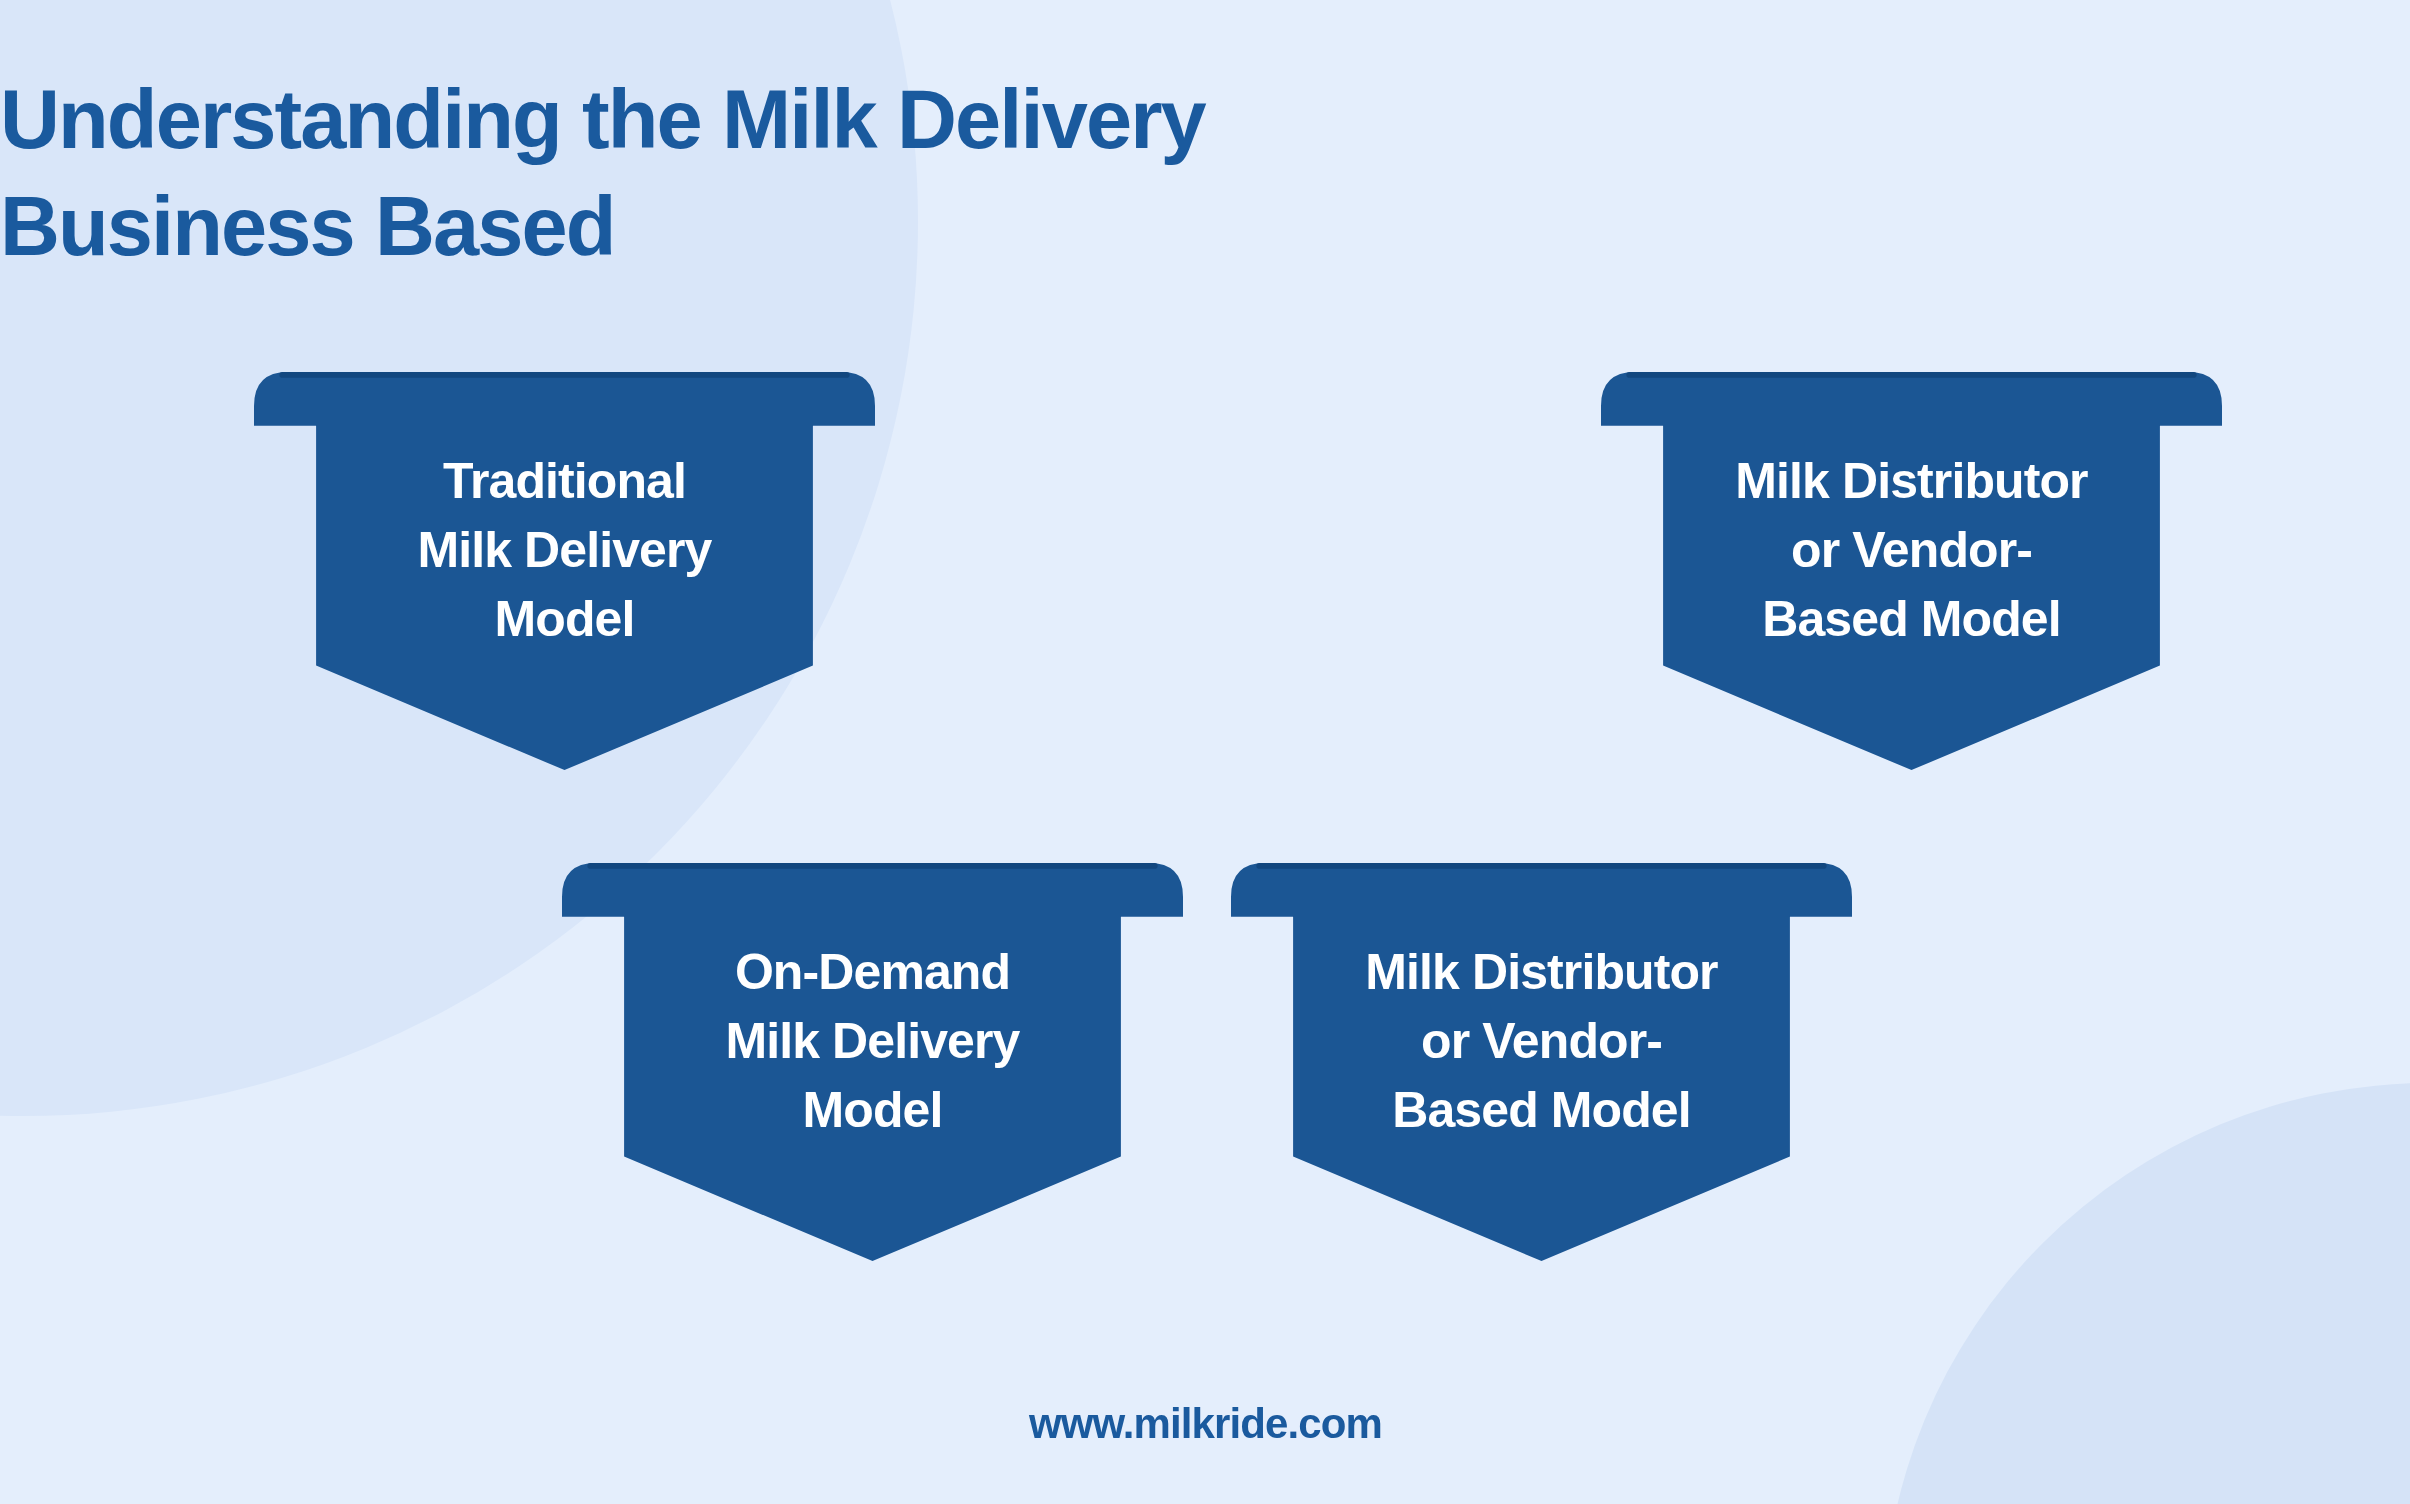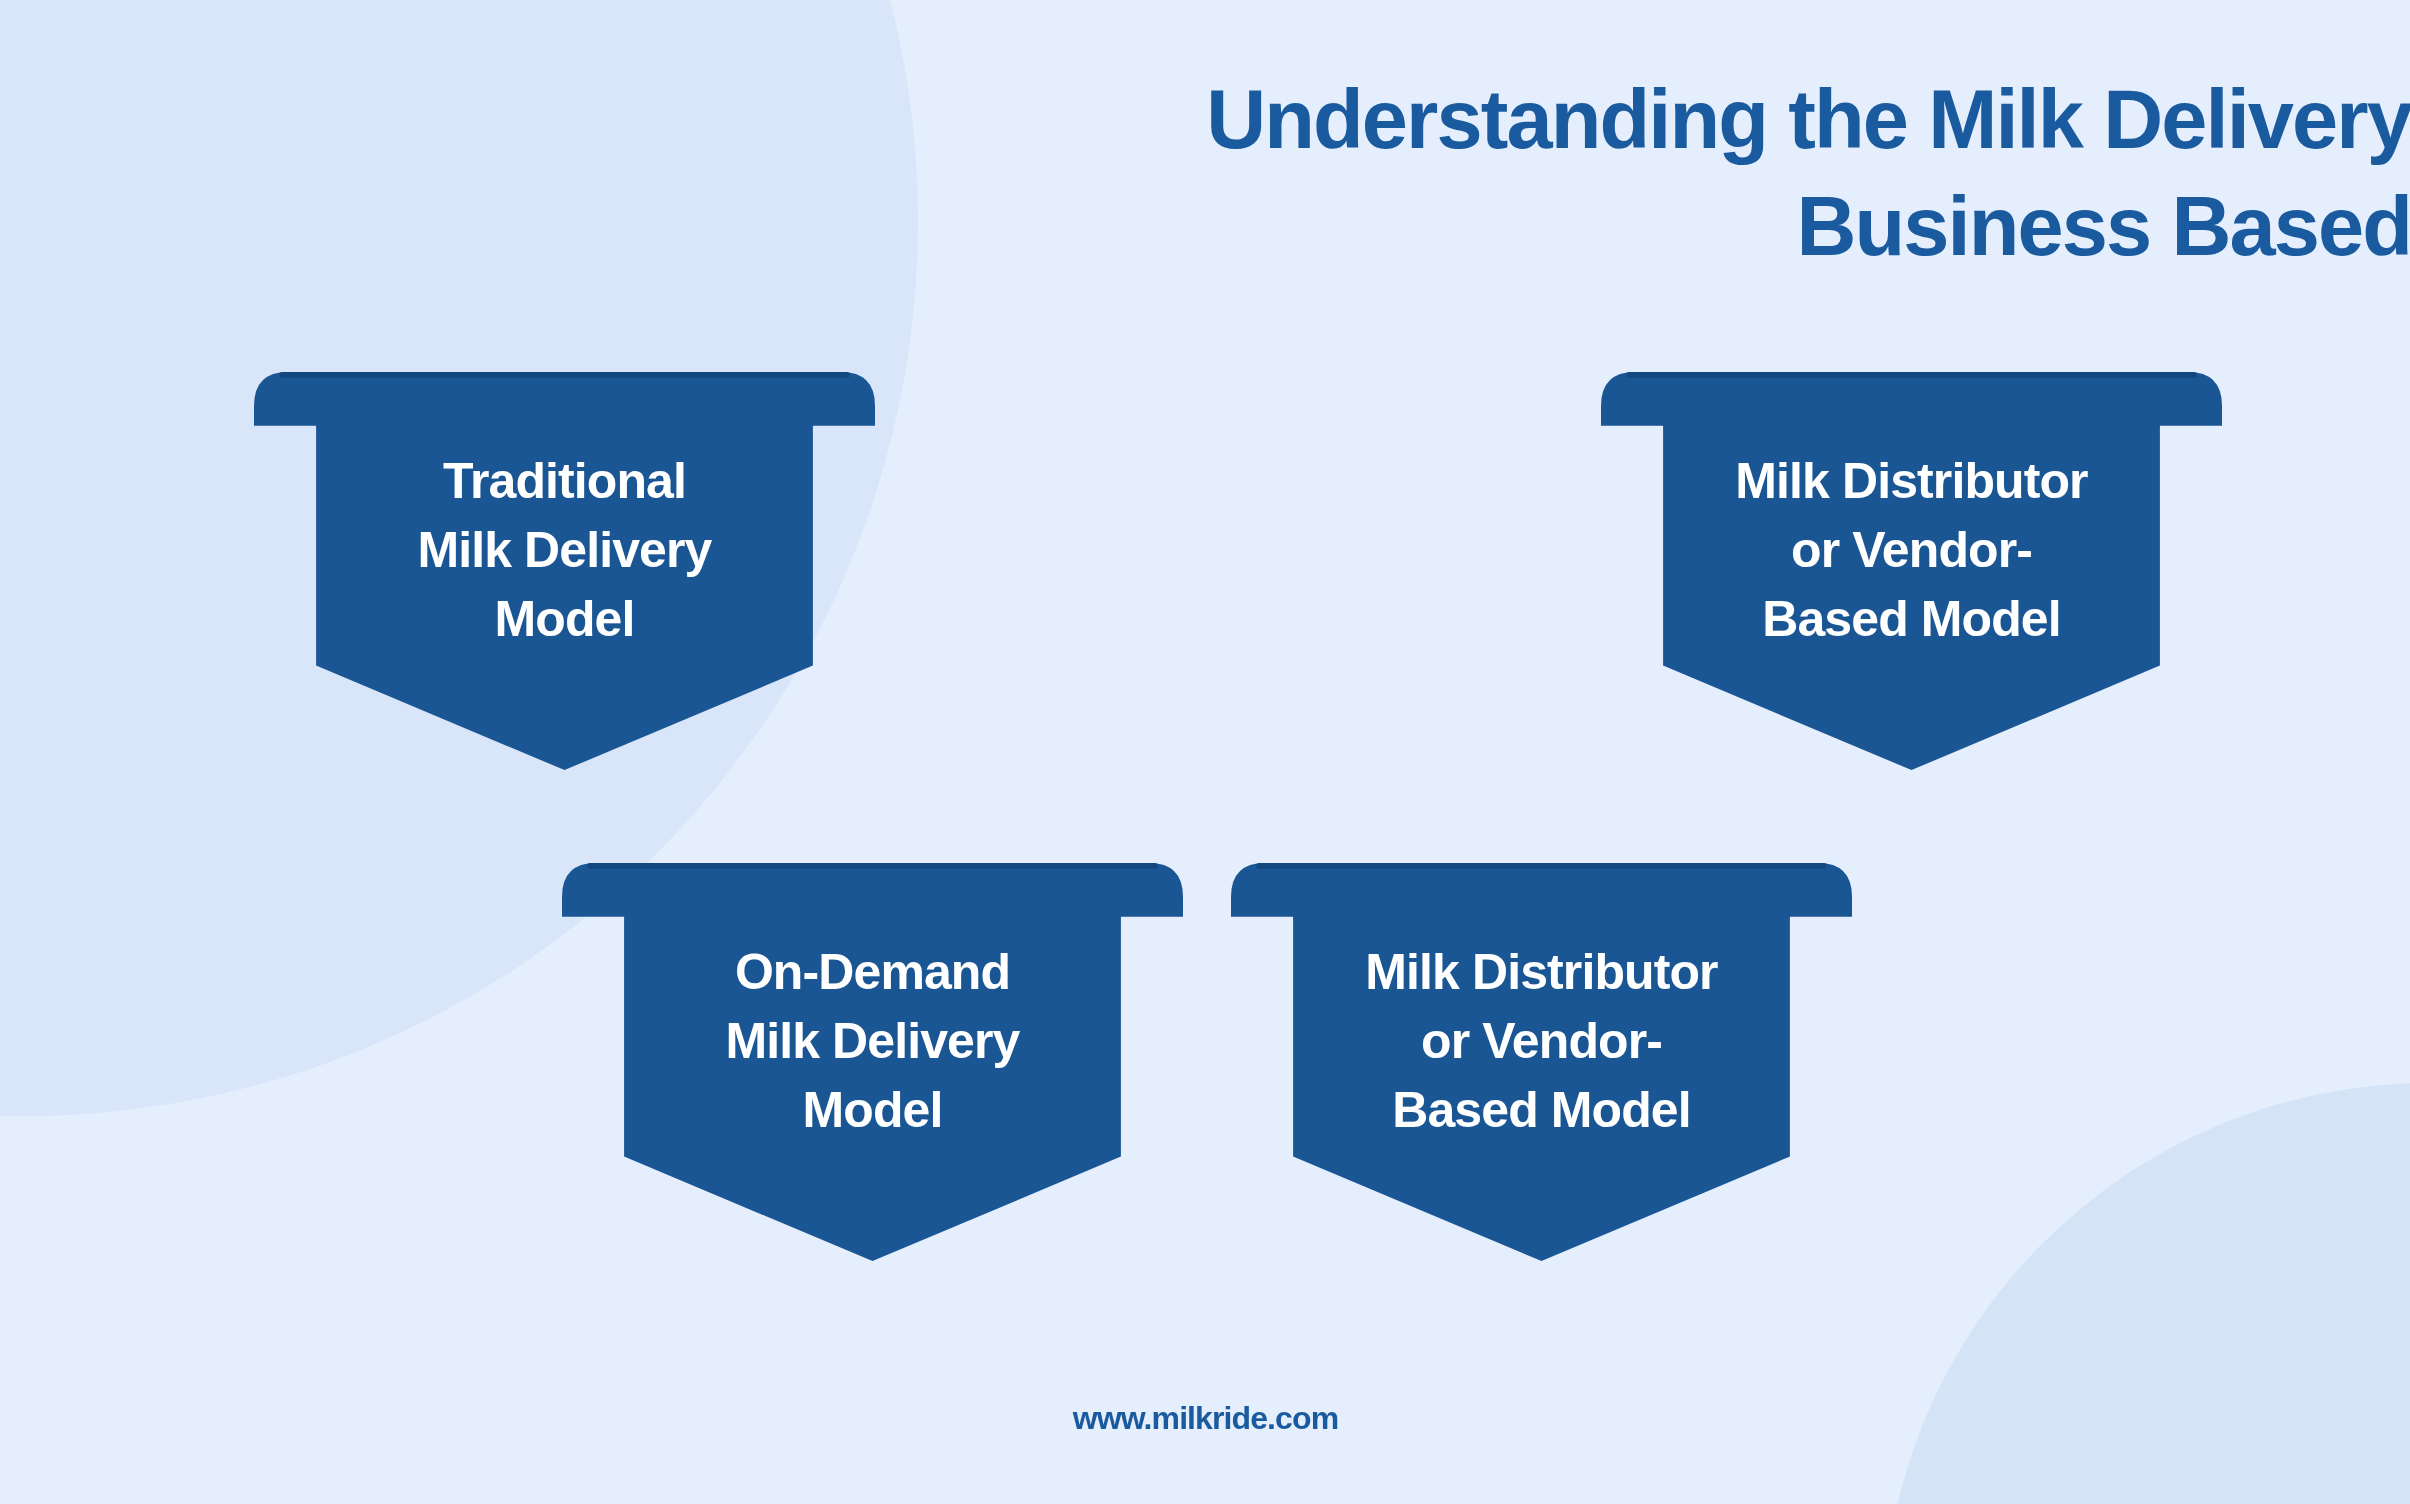--- a/index.html
+++ b/index.html
@@ -19,21 +19,21 @@
   }
   .circle-br {
     width: 1092px; height: 1092px;
     left: 1883px; top: 1083px;
     background: var(--circle-bottom-right, #d5e3f7);
   }
   .title {
     position: absolute;
     left: 0; right: 0; top: 66px;
     margin: 0;
-    text-align: right;
+    text-align: left;
     color: var(--heading, #1a5a9e);
     font-size: 83px;
     font-weight: bold;
     line-height: 107px;
     letter-spacing: -1.9px;
   }
   .title-line { display: block; }
   .badge { position: absolute; width: 621px; height: 400px; }
   .badge svg { position: absolute; left: 0; top: 0; width: 621px; height: 400px; display: block; }
   .ribbon-fill { fill: var(--badge, #1b5694); }
@@ -63,21 +63,21 @@
   .badge-1 { left: 254px;  top: 372px; }
   .badge-2 { left: 927px;  top: 370px; }
   .badge-3 { left: 1601px; top: 372px; }
   .badge-4 { left: 562px;  top: 863px; }
   .badge-5 { left: 1231px; top: 863px; }
   .footer {
     position: absolute;
     left: 0; right: 0; top: 1400px;
     text-align: center;
     color: var(--heading, #1a5a9e);
-    font-size: 32px;
+    font-size: 42px;
     font-weight: bold;
     letter-spacing: -0.9px;
   }
 </style>
 </head>
 <body>
 
 <div class="page">
 
   <div class="circle circle-tl"></div>

